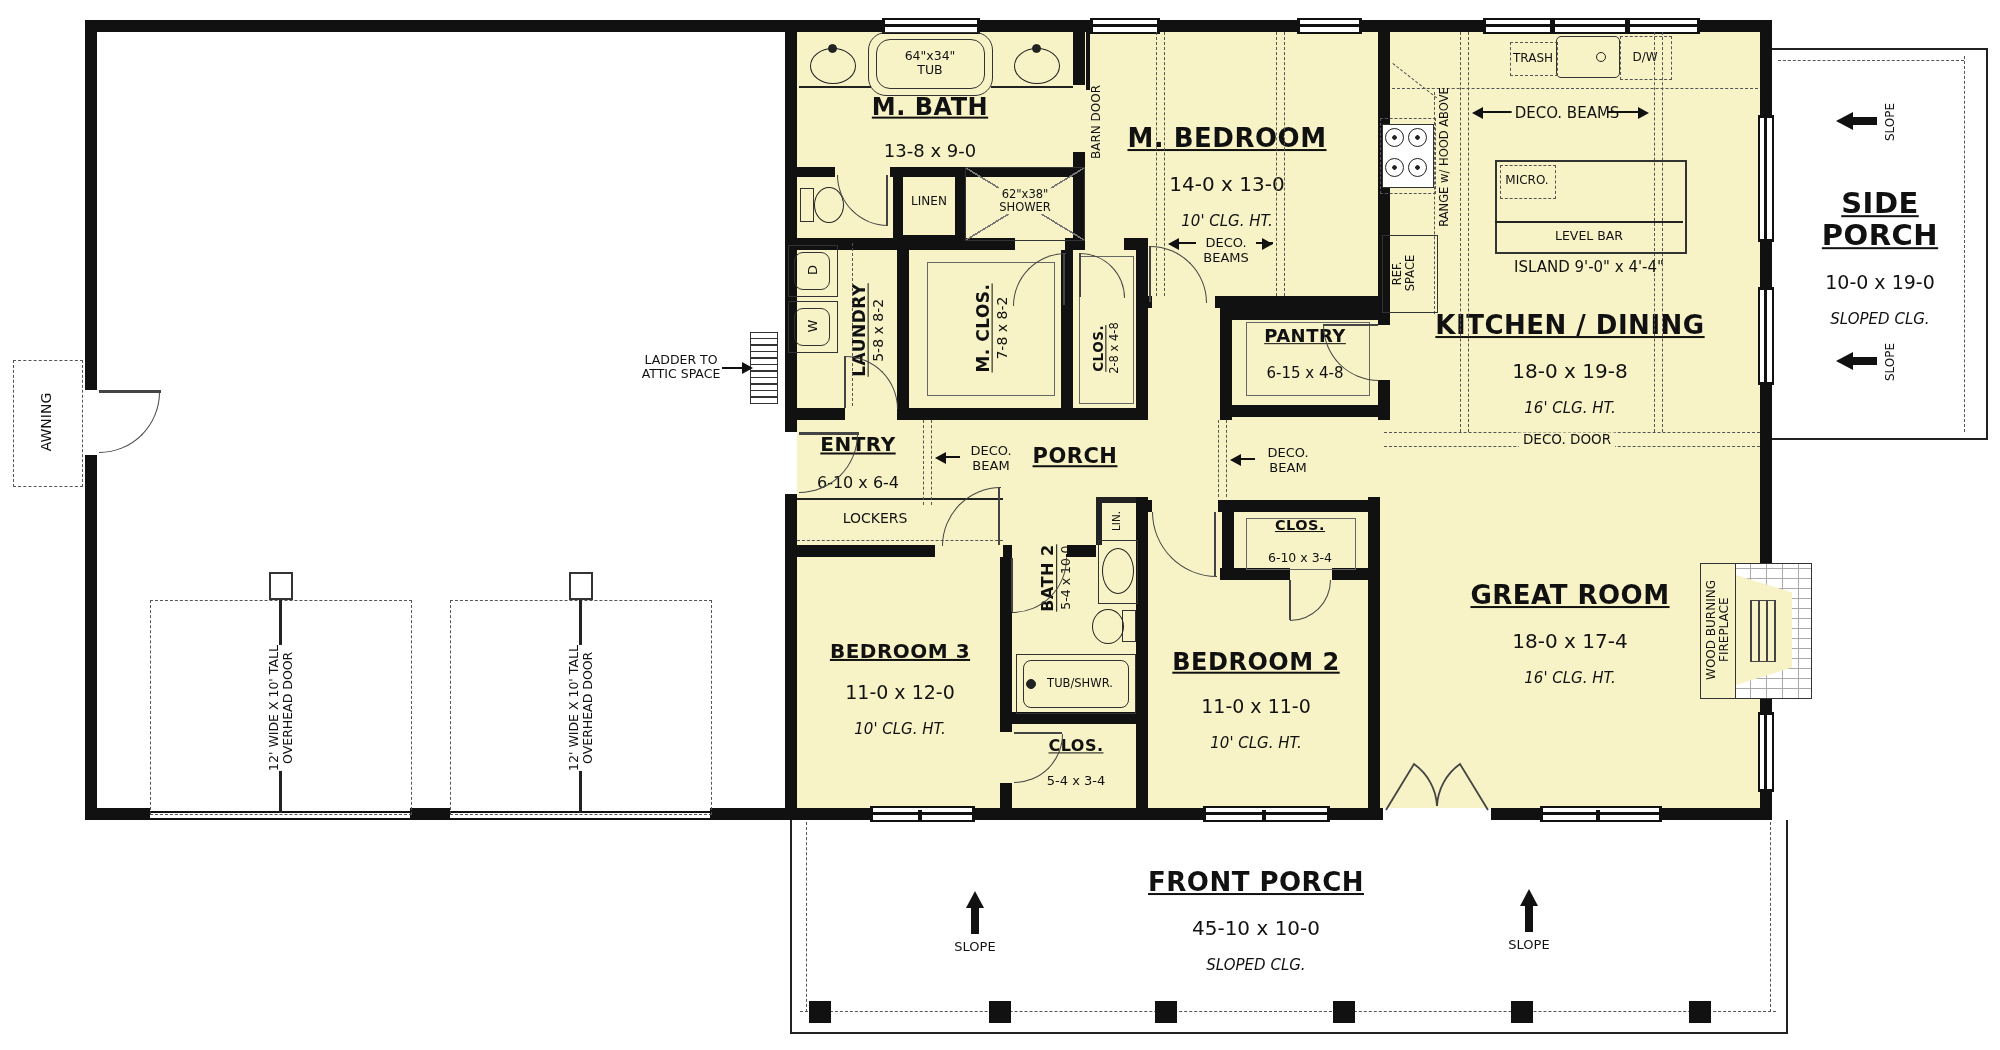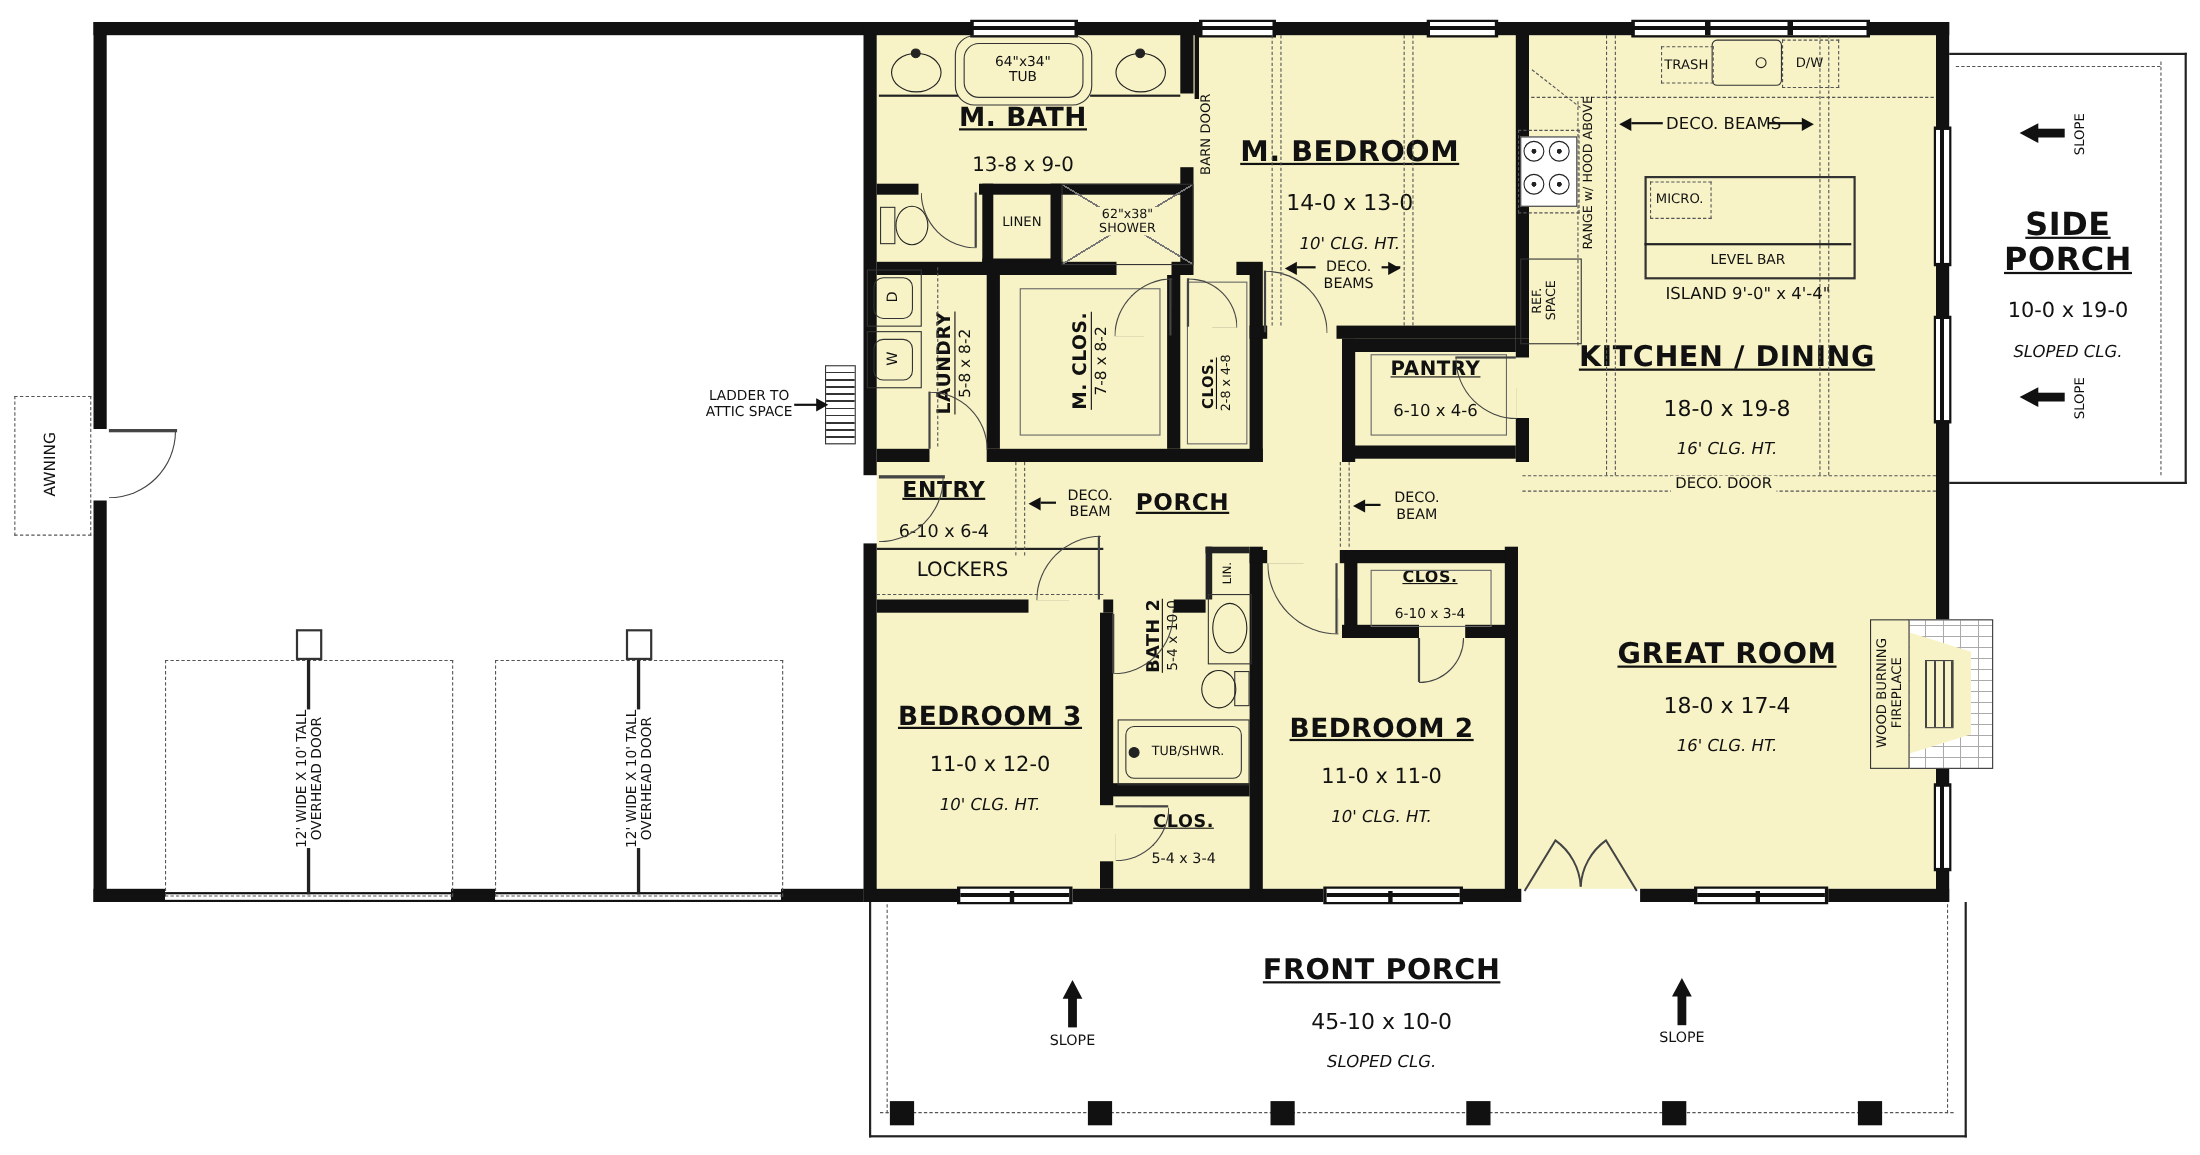--- a/index.html
+++ b/index.html
@@ -220,21 +220,21 @@
   <i class="aln" style="left:1179px;top:242px;width:17px;height:2px;"></i>
   <div class="lbl c" style="left:1226px;top:251px;font-size:13px;">DECO.
 BEAMS</div>
   <i class="aln" style="left:1256px;top:242px;width:17px;height:2px;"></i>
   <i class="te" style="left:1262px;top:238px;"></i>
   <div class="door tr" style="left:1150px;top:246px;width:56px;height:56px;"></div>
   <i class="leaf" style="left:1149px;top:246px;width:2px;height:56px;"></i>
 
   <div class="lbl c" style="left:1305px;top:354px;">
     <div class="nm" style="font-size:18px;">PANTRY</div>
-    <div style="font-size:15px;margin-top:1px;">6-10 x 4-6</div>
+    <div style="font-size:15px;margin-top:1px;">6-15 x 4-8</div>
   </div>
   <div class="tb" style="left:1246px;top:322px;width:122px;height:72px;border-width:1px;border-color:#666;"></div>
   <div class="door bl" style="left:1323px;top:325px;width:55px;height:55px;"></div>
   <i class="leaf" style="left:1323px;top:324px;width:55px;height:2px;"></i>
 
   <div class="lbl c" style="left:1570px;top:364px;">
     <div class="nm" style="font-size:26px;">KITCHEN / DINING</div>
     <div style="font-size:20px;margin-top:2px;">18-0 x 19-8</div>
     <div class="it" style="font-size:15px;">16' CLG. HT.</div>
   </div>
@@ -281,37 +281,37 @@
   <i class="dl" style="left:1384px;top:446px;width:376px;"></i>
   <div class="lbl c ybg" style="left:1567px;top:440px;font-size:13.5px;padding:0 4px;">DECO. DOOR</div>
 
   <div class="lbl c" style="left:858px;top:463px;">
     <div class="nm" style="font-size:20px;">ENTRY</div>
     <div style="font-size:16px;margin-top:1px;">6-10 x 6-4</div>
   </div>
   <div class="door br" style="left:799px;top:434px;width:58px;height:58px;"></div>
   <i class="leaf" style="left:799px;top:432px;width:60px;height:2.5px;"></i>
   <div style="position:absolute;left:797px;top:498px;width:206px;height:40px;border-top:2px solid #222;border-bottom:1.6px dashed #555;"></div>
-  <div class="lbl c" style="left:875px;top:519px;font-size:18px;">LOCKERS</div>
+  <div class="lbl c" style="left:875px;top:519px;font-size:14px;">LOCKERS</div>
   <div class="lbl c nm" style="left:1075px;top:457px;font-size:21px;">PORCH</div>
 
   <div class="beam" style="left:923px;top:420px;height:85px;"></div>
   <i class="tw" style="left:935px;top:452px;"></i>
   <i class="aln" style="left:946px;top:456px;width:14px;height:2px;"></i>
   <div class="lbl c" style="left:991px;top:459px;font-size:13px;">DECO.
 BEAM</div>
 
   <div class="beam" style="left:1218px;top:420px;height:77px;"></div>
   <i class="tw" style="left:1230px;top:454px;"></i>
   <i class="aln" style="left:1241px;top:458px;width:14px;height:2px;"></i>
   <div class="lbl c" style="left:1288px;top:461px;font-size:13px;">DECO.
 BEAM</div>
 
   <div class="lbl c" style="left:900px;top:689px;">
-    <div class="nm" style="font-size:24px;">BEDROOM 3</div>
+    <div class="nm" style="font-size:20px;">BEDROOM 3</div>
     <div style="font-size:19px;margin-top:2px;">11-0 x 12-0</div>
     <div class="it" style="font-size:15px;">10' CLG. HT.</div>
   </div>
   <div class="door tl" style="left:942px;top:487px;width:58px;height:58px;"></div>
   <i class="leaf" style="left:998px;top:487px;width:2px;height:58px;"></i>
 
   <div class="vlbl" style="left:1056px;top:578px;">
     <div class="nm" style="font-size:16px;">BATH 2</div>
     <div style="font-size:12.5px;">5-4 x 10-0</div>
   </div>

